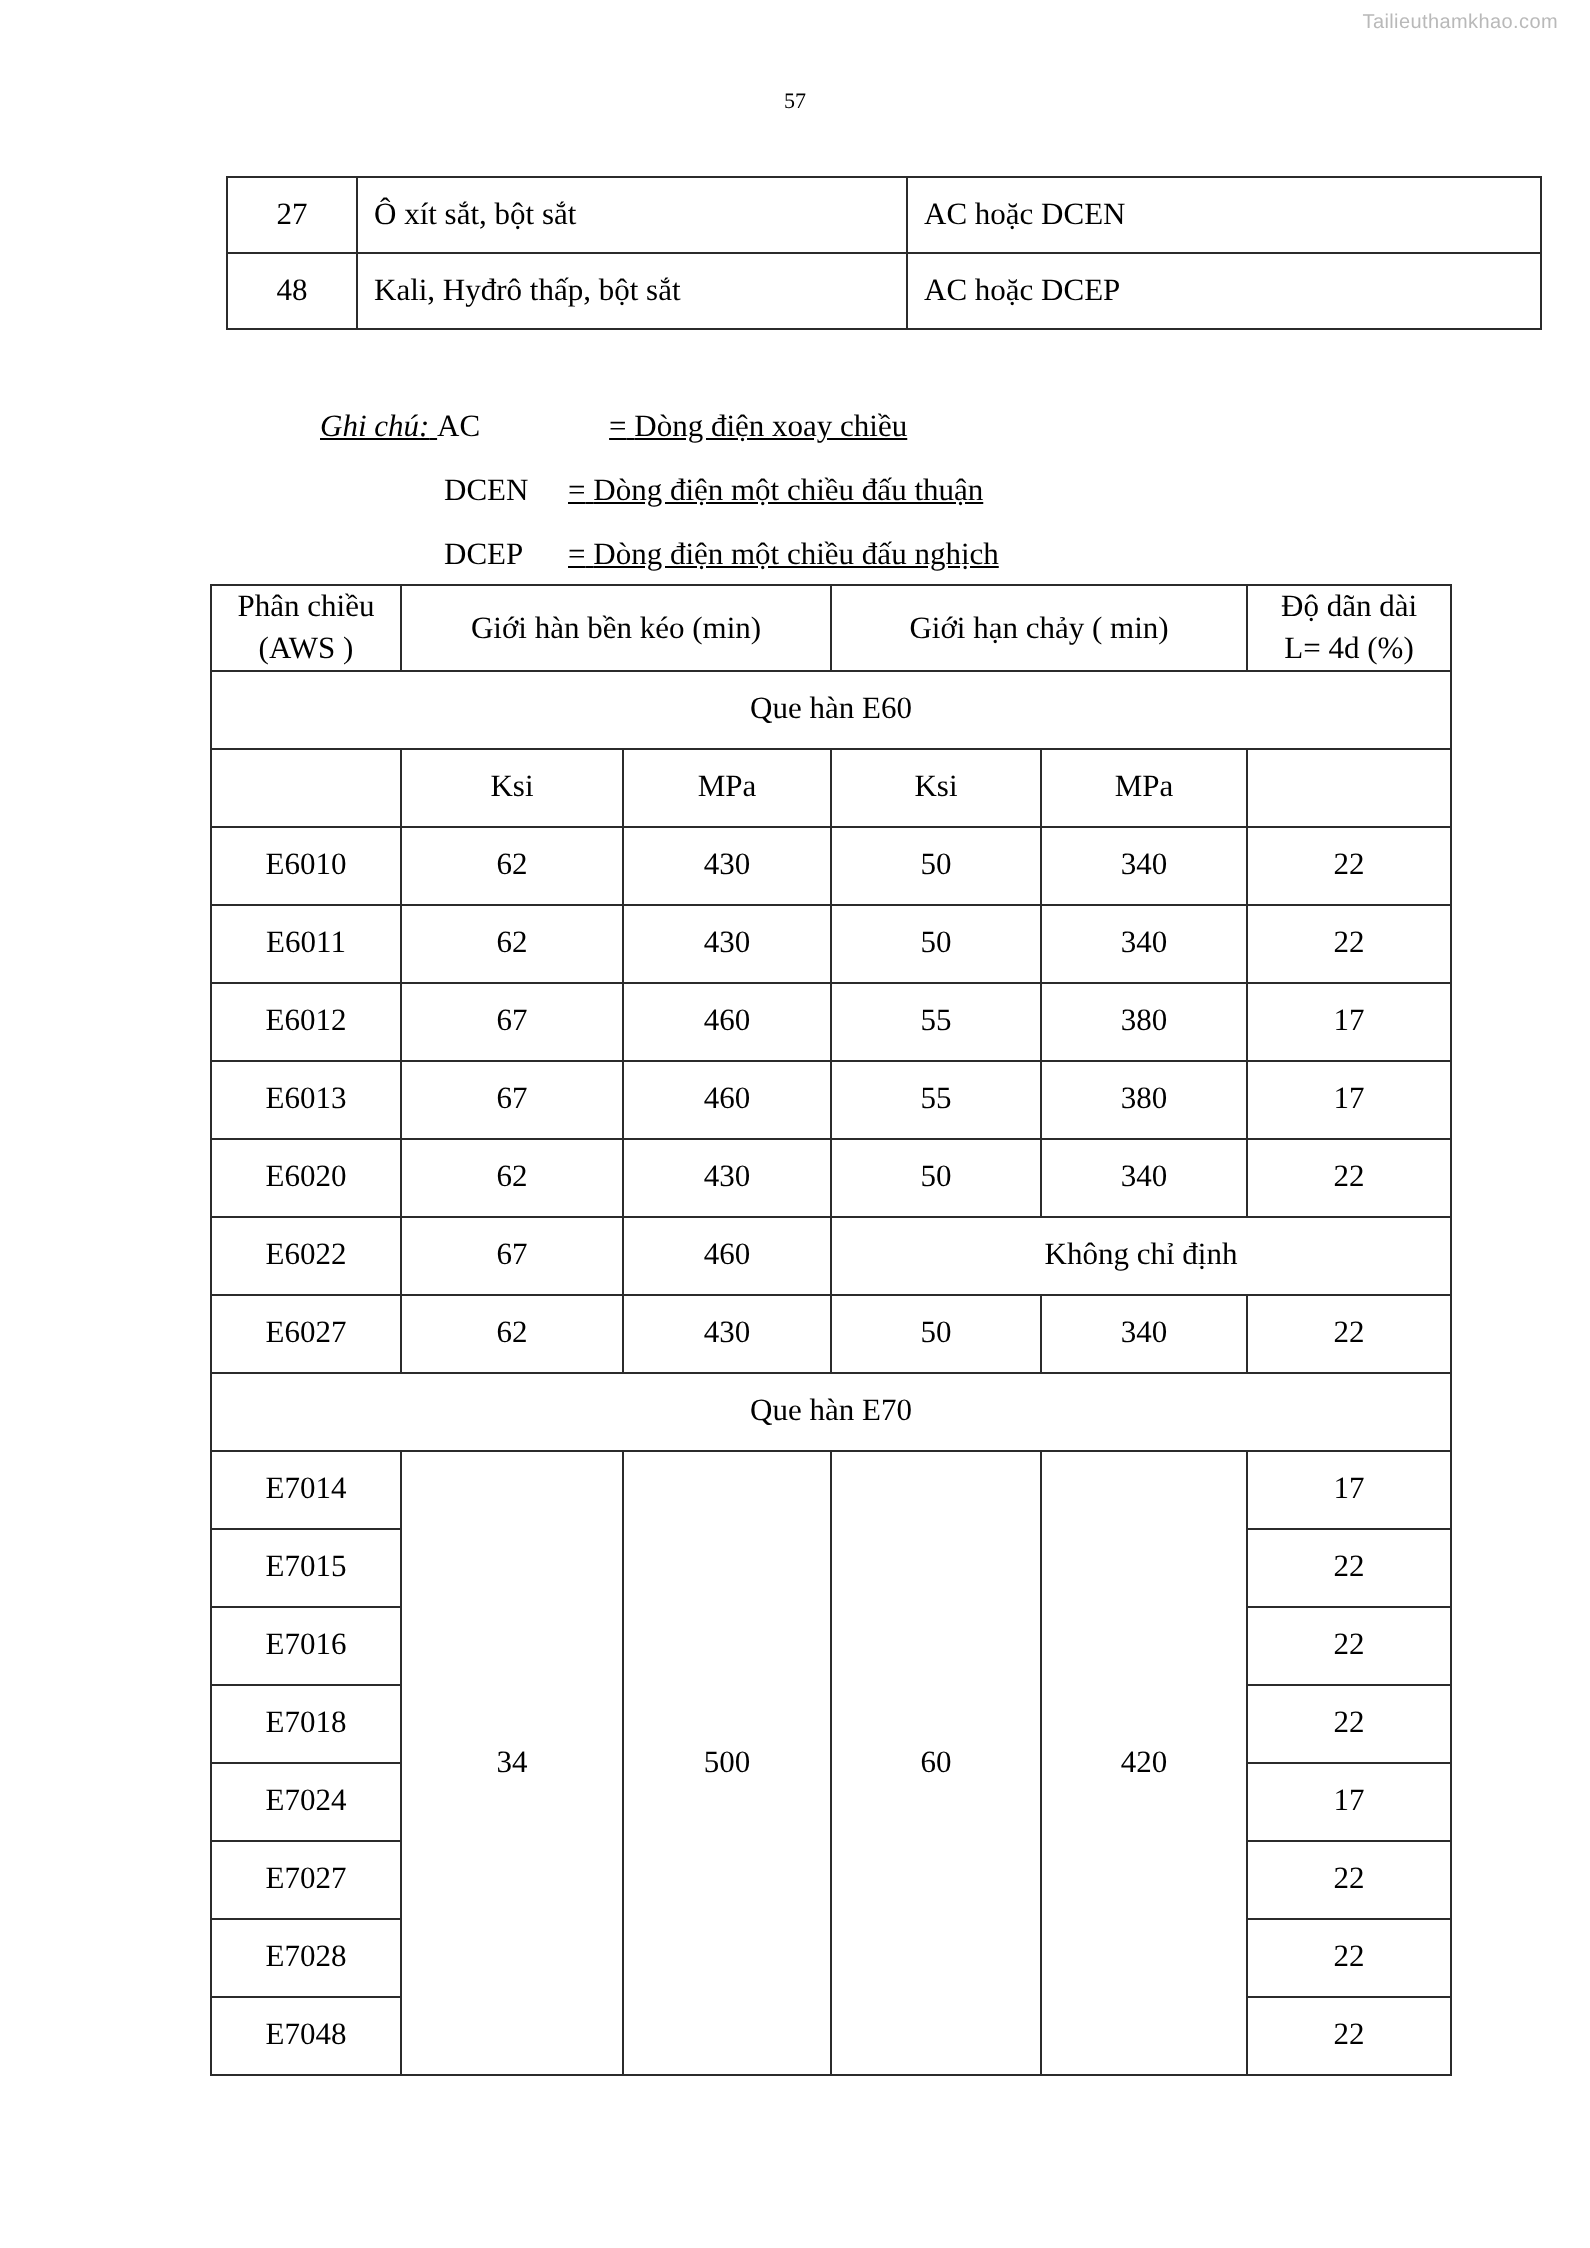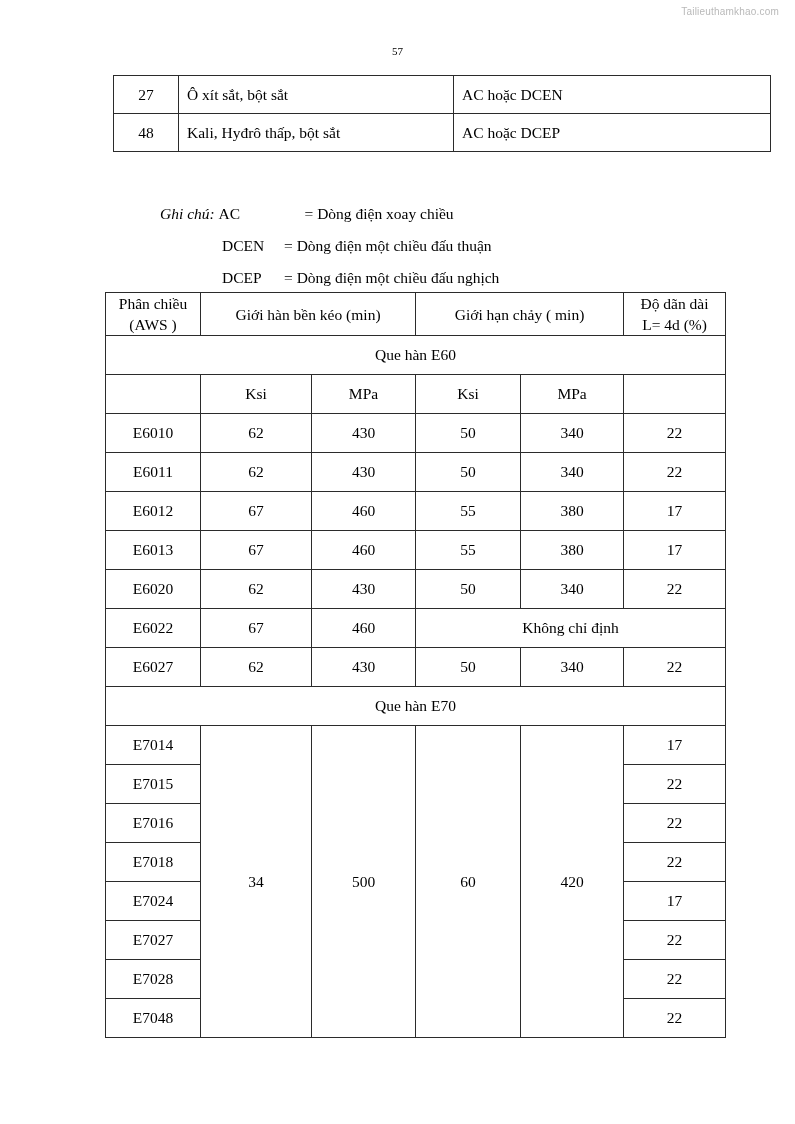--- a/index.html
+++ b/index.html
@@ -54,38 +54,38 @@
   table.doc-table td {
     border: 1px solid #2b2b2b;
     padding: 0 8px;
     vertical-align: middle;
   }
 
   
   .table1-wrap {
     position: absolute;
     left: 113px;
-    top: 75px;
+    top: 88px;
     width: 606px;
   }
   table.table1 { width: 606px; }
   table.table1 td { height: 37px; }
   td.t1-num { width: 48px; text-align: center; }
   td.t1-desc { width: 258px; text-align: left; }
   td.t1-cur  { width: 300px; text-align: left; }
 
   
   .note {
     position: absolute;
     left: 160px;
     top: 198px;
     font-size: 15.5px;
     line-height: 32px;
   }
-  .note-row { white-space: pre; }
+  .note-row { white-space: pre; text-decoration: underline; }
   .note-label { font-style: italic; }
   .note-key-ac   { display: inline-block; width: 86px; }
   .note-key-dc   { display: inline-block; width: 62px; }
   .note-indent   { display: inline-block; width: 62px; }
 
   
   .table2-wrap {
     position: absolute;
     left: 105px;
     top: 292px;

